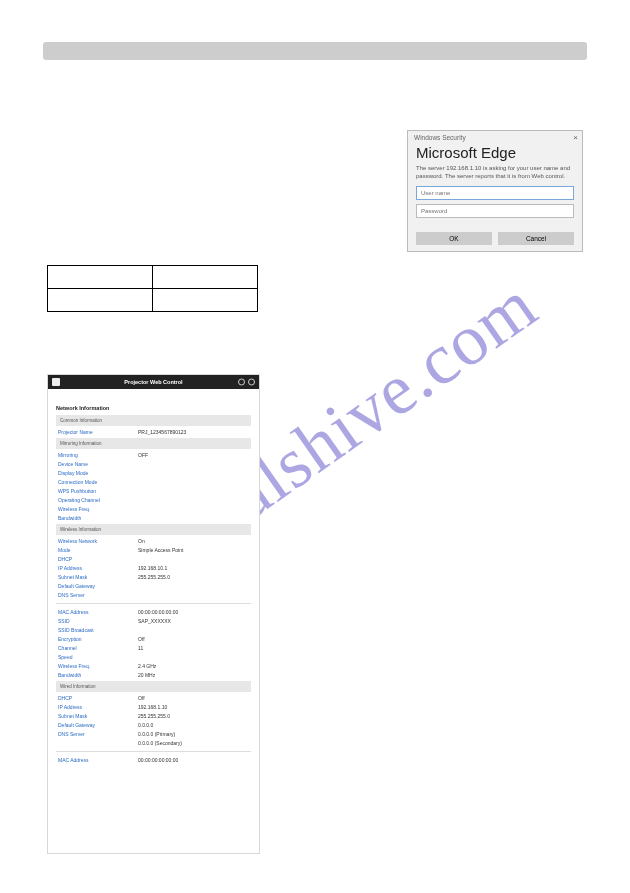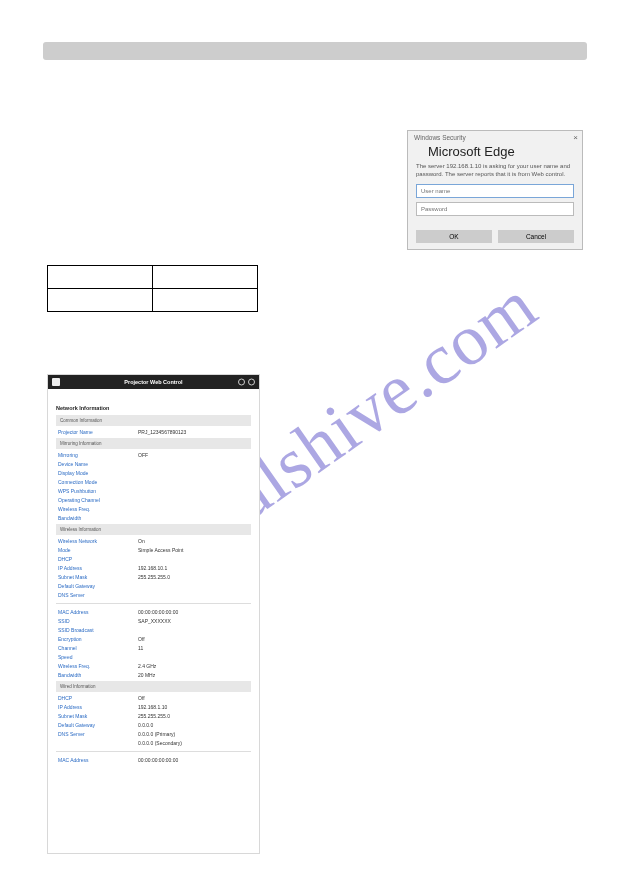--- a/index.html
+++ b/index.html
@@ -43,21 +43,21 @@
   .dialog-titlebar {
     display: flex;
     justify-content: space-between;
     align-items: center;
     padding: 2px 4px 1px 6px;
     font-size: 6.5px;
     color: #666;
   }
   .dialog-close { font-size: 8px; color: #666; cursor: pointer; }
   .dialog-body { padding: 0 8px 6px 8px; }
-  .dialog-app { font-size: 13px; color: #222; margin: 1px 0 4px 12px; }
+  .dialog-app { font-size: 15px; color: #222; margin: 1px 0 4px 0; }
   .dialog-msg { font-size: 6px; line-height: 1.25; color: #555; margin-bottom: 6px; }
   .dialog-input {
     width: 100%;
     border: 1px solid #7aa6d8;
     height: 14px;
     font-size: 6px;
     padding: 2px 4px;
     margin-bottom: 4px;
     background: #fff;
     color: #9aa;

